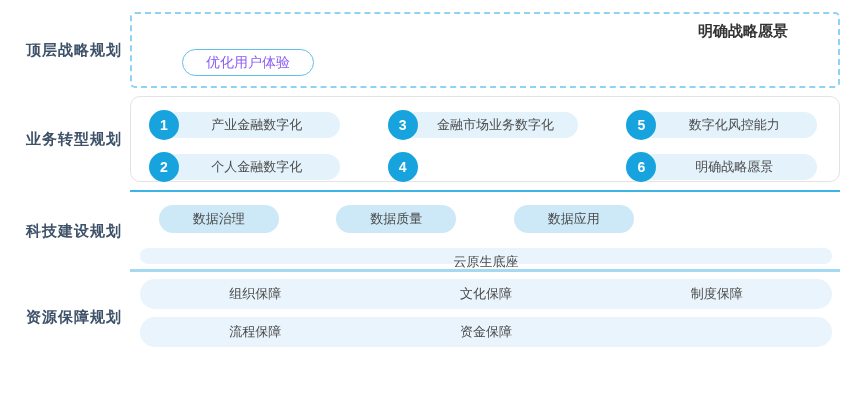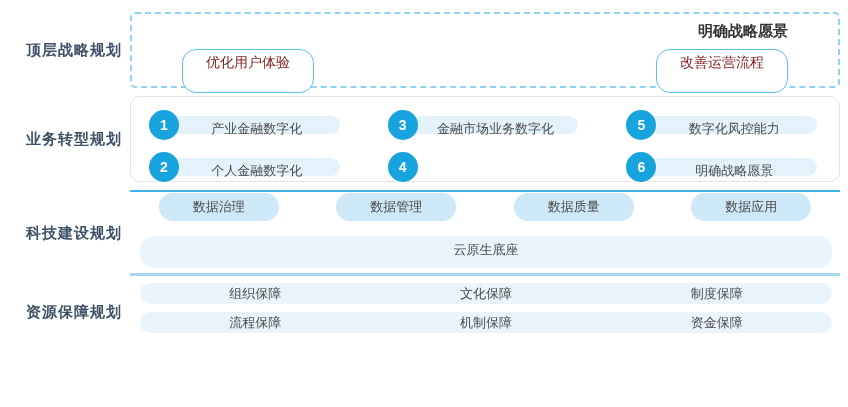--- a/index.html
+++ b/index.html
@@ -44,27 +44,27 @@
     font-weight: bold;
     color: #333333;
     margin-bottom: 8px;
   }
   .vision-buttons {
     display: flex;
     justify-content: space-between;
   }
   .vision-btn {
     min-width: 132px;
-    height: 44px;
+    height: 27px;
     line-height: 25px;
     text-align: center;
     border: 1.5px solid #5ec1ea;
     border-radius: 14px;
     background: #ffffff;
-    color: #7f1d1d;
+    color: #8b5cf6;
     font-size: 14px;
     padding: 0 14px;
   }
 
   
   .business-row { margin-top: 8px; }
   .business-box {
     border: 1px solid #e3e3e3;
     border-radius: 10px;
     background: #ffffff;
@@ -87,33 +87,33 @@
     color: #ffffff;
     font-weight: bold;
     font-size: 14px;
     display: flex; align-items: center; justify-content: center;
     position: relative;
     z-index: 2;
   }
   .biz-pill {
     flex: 1;
     margin-left: -15px;
-    height: 18px;
+    height: 26px;
     line-height: 26px;
     border-radius: 13px;
     background: #e4f2fb;
     color: #4d4d4d;
     font-size: 13px;
     text-align: center;
     padding-left: 10px;
   }
 
   
   .tech-row { margin-top: 8px; }
-  .tech-content { border-top: 2px solid #3db4e8; padding-top: 1px; }
+  .tech-content { border-top: 2px solid #3db4e8; padding-top: 13px; }
   .tech-grid-1 {
     display: grid;
     grid-template-columns: repeat(4, 1fr);
     justify-items: center;
     margin-bottom: 15px;
   }
   .tech-grid-2 {
     display: grid;
     grid-template-columns: repeat(4, 1fr);
     justify-items: center;
@@ -125,38 +125,38 @@
     line-height: 28px;
     border-radius: 14px;
     background: #cde9f8;
     color: #4a4a4a;
     font-size: 13px;
     text-align: center;
   }
   .span-mid { grid-column: 2 / 4; }
   .base-pill {
     margin: 0 8px 0 10px;
-    height: 32px;
+    height: 16px;
     line-height: 28px;
     border-radius: 14px;
     background: #e9f4fc;
     color: #4a4a4a;
     font-size: 13px;
     text-align: center;
   }
   .thick-divider {
     height: 3px;
     background: #a5d9f1;
     margin-top: 5px;
   }
 
   
   .resource-row { margin-top: 7px; }
   .res-band {
-    height: 21px;
+    height: 30px;
     border-radius: 15px;
     background: #e9f4fc;
     display: grid;
     grid-template-columns: repeat(3, 1fr);
     align-items: center;
     margin: 0 8px 8px 10px;
   }
   .res-label {
     text-align: center;
     color: #4a4a4a;
@@ -168,21 +168,20 @@
 
 <div class="canvas">
 
   <div class="row">
     <div class="row-label">顶层战略规划</div>
     <div class="row-content">
       <div class="dashed-box">
         <div class="vision-title">明确战略愿景</div>
         <div class="vision-buttons">
           <div class="vision-btn">优化用户体验</div>
-          <div class="vision-btn">改善运营流程</div>
         </div>
       </div>
     </div>
   </div>
 
   <div class="row business-row">
     <div class="row-label">业务转型规划</div>
     <div class="row-content">
       <div class="business-box">
         <div class="biz-item">
@@ -211,39 +210,37 @@
       </div>
     </div>
   </div>
 
   <div class="row tech-row">
     <div class="row-label">科技建设规划</div>
     <div class="row-content">
       <div class="tech-content">
         <div class="tech-grid-1">
           <div class="tech-pill">数据治理</div>
-          <div class="tech-pill">数据管理</div>
           <div class="tech-pill">数据质量</div>
           <div class="tech-pill">数据应用</div>
         </div>
         <div class="base-pill">云原生底座</div>
         <div class="thick-divider"></div>
       </div>
     </div>
   </div>
 
   <div class="row resource-row">
     <div class="row-label">资源保障规划</div>
     <div class="row-content">
       <div class="res-band">
         <div class="res-label">组织保障</div>
         <div class="res-label">文化保障</div>
         <div class="res-label">制度保障</div>
       </div>
       <div class="res-band">
         <div class="res-label">流程保障</div>
-        <div class="res-label">机制保障</div>
         <div class="res-label">资金保障</div>
       </div>
     </div>
   </div>
 
 </div>
 
 </body></html>

